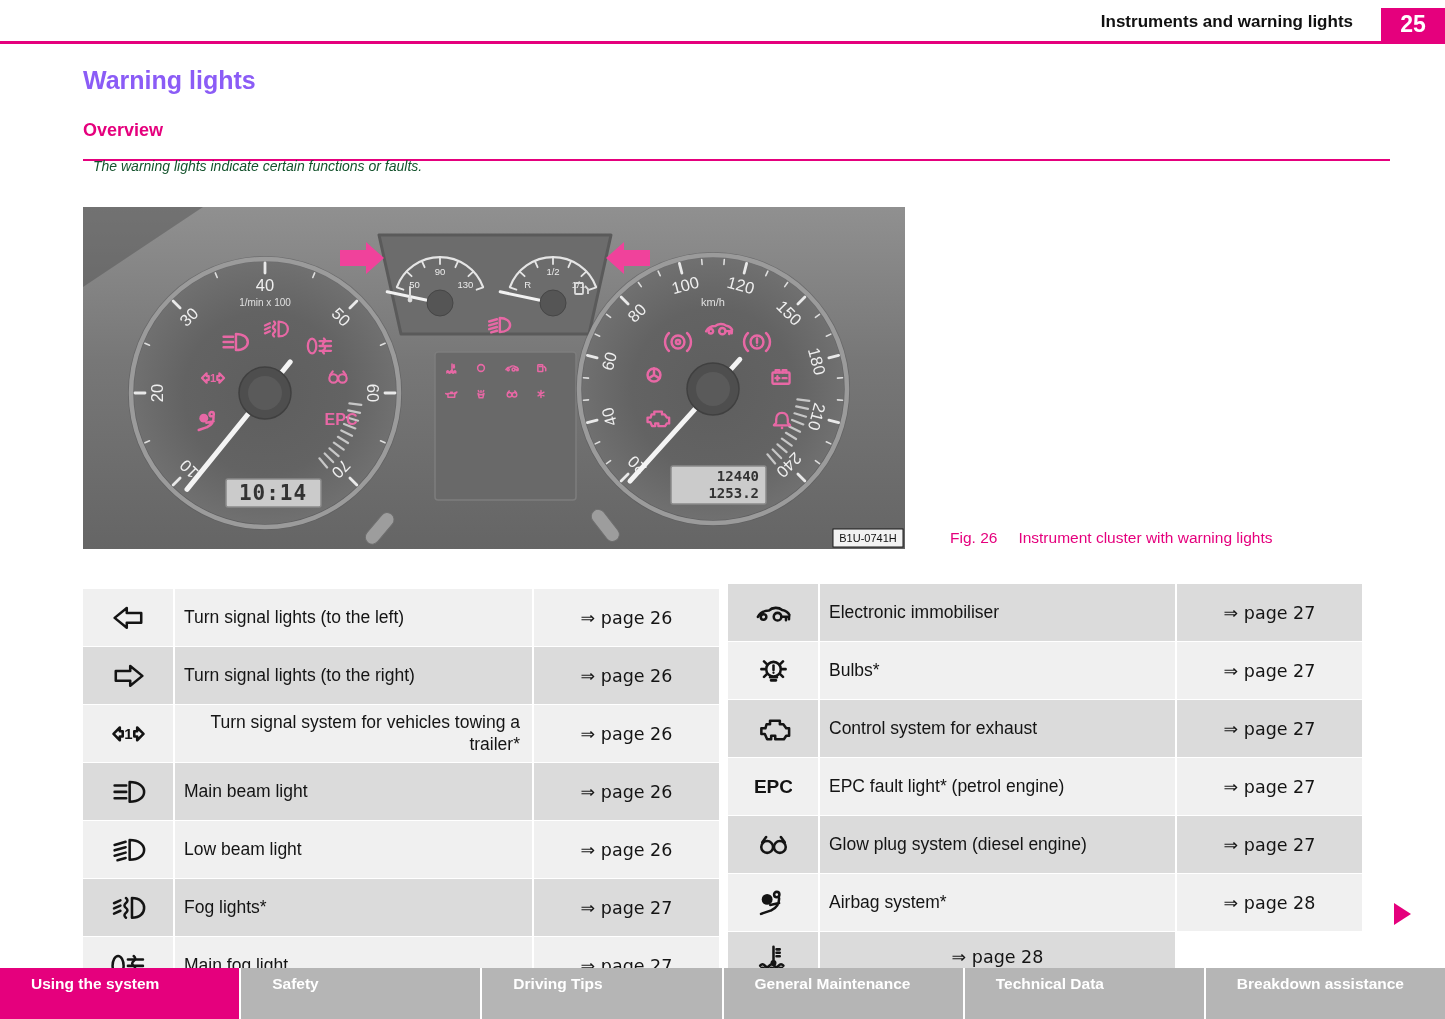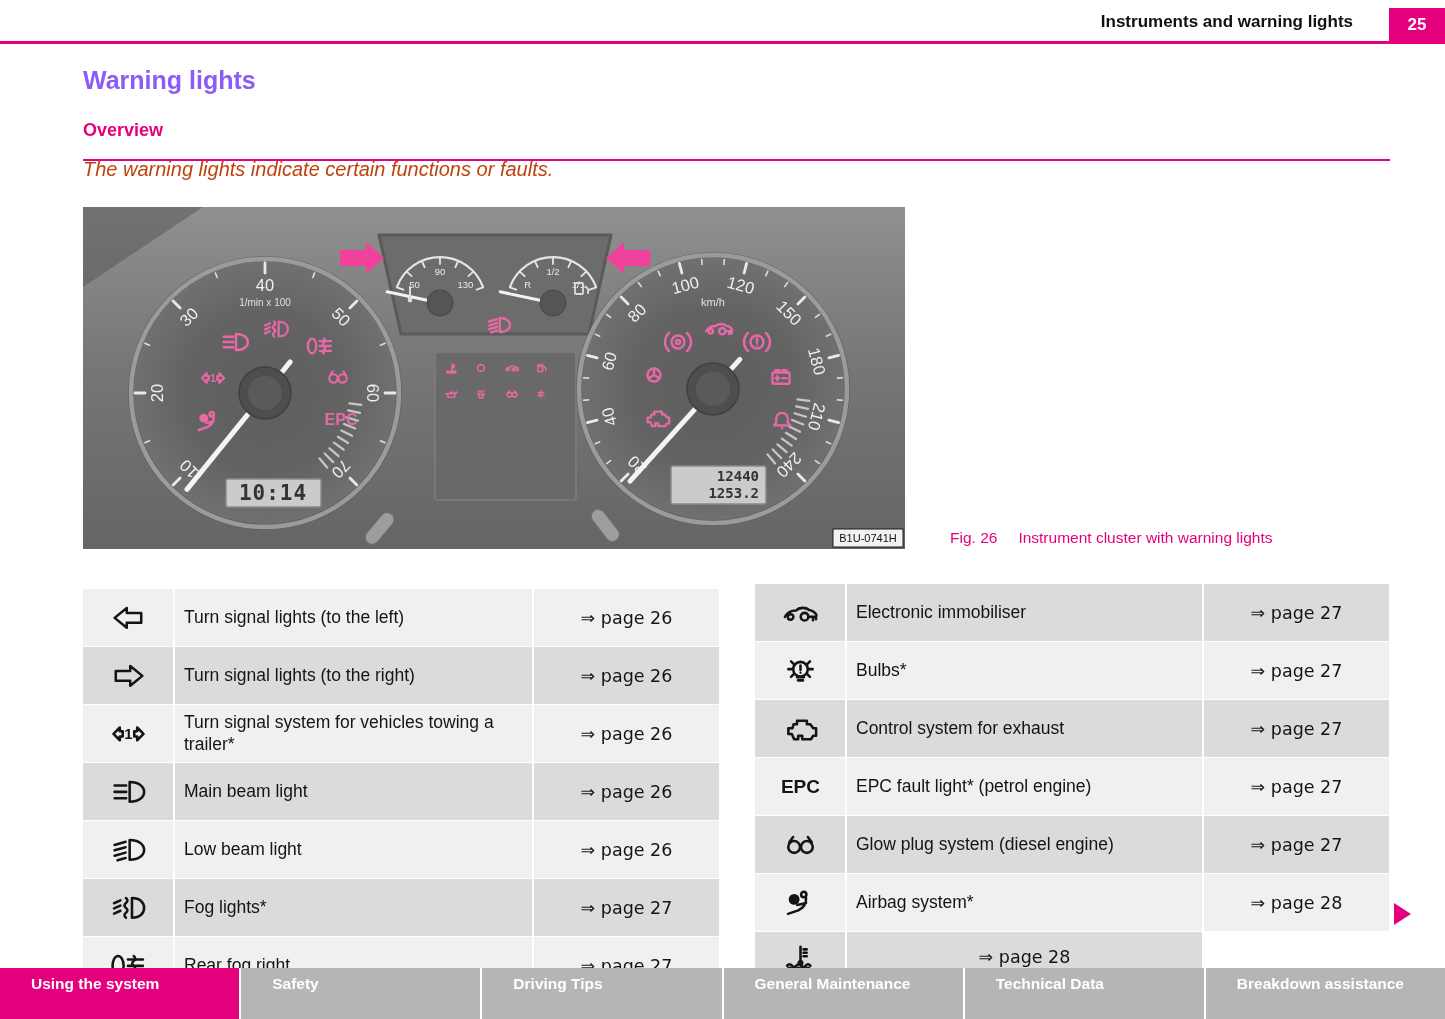--- a/index.html
+++ b/index.html
@@ -1,39 +1,39 @@
 <!DOCTYPE html>
 <html><head>
 <meta charset="utf-8">
 <style>
   html,body{margin:0;padding:0;background:#e9e9e9;}
   .page{position:relative;width:1445px;height:1019px;background:#ffffff;
         font-family:"Liberation Sans",sans-serif;overflow:hidden;margin:0 auto;}
   
   .hdr-title{position:absolute;top:12px;right:92px;font-size:17px;font-weight:bold;color:#111;}
-  .page-badge{position:absolute;top:8px;right:0;width:56px;height:33px;background:#e5007d;color:#fff;
-              font-size:17px;font-weight:bold;display:flex;align-items:center;justify-content:center;}
+  .page-badge{position:absolute;top:8px;right:0;width:64px;height:33px;background:#e5007d;color:#fff;
+              font-size:23px;font-weight:bold;display:flex;align-items:center;justify-content:center;}
   .top-rule{position:absolute;top:41px;left:0;width:100%;height:3px;background:#e5007d;}
   
   .title{position:absolute;top:66px;left:83px;margin:0;font-size:25px;font-weight:bold;color:#8b5cf6;}
   .section{position:absolute;top:120px;left:83px;right:55px;border-bottom:2px solid #e5007d;padding-bottom:18px;}
   .section h2{margin:0;font-size:18px;font-weight:bold;color:#e5007d;}
-  .intro{position:absolute;top:158px;left:83px;margin:0;font-size:20px;font-style:italic;color:#c2410c;}
+  .intro{position:absolute;top:158px;left:93px;margin:0;font-size:14px;font-style:italic;color:#14532d;}
   
   .cluster{position:absolute;left:83px;top:207px;width:822px;height:342px;}
   .caption{position:absolute;left:918px;top:529px;display:flex;gap:21px;color:#e5007d;
            font-size:15.5px;font-weight:normal;white-space:nowrap;margin-left:32px;}
   
   .wtable{position:absolute;}
   .wtable.left{left:83px;top:589px;width:636px;}
-  .wtable.right{left:755px;top:584px;width:587px;}
+  .wtable.right{left:728px;top:584px;width:587px;}
   .row{display:grid;margin-bottom:1px;column-gap:2px;}
   .left .row{grid-template-columns:90px 357px 185px;}
   .right .row{grid-template-columns:90px 355px 185px;}
-  .cell{min-height:49px;display:flex;align-items:center;}
+  .cell{min-height:49px;display:flex;align-items:center;text-align:right;}
   .cell.icon{justify-content:center;color:#141414;}
   .cell.label{padding:4px 12px 4px 9px;font-size:17.5px;color:#141414;line-height:1.22;}
   .cell.ref{justify-content:center;font-size:17.5px;color:#141414;
             font-family:"DejaVu Sans","Liberation Sans",sans-serif;cursor:pointer;}
   .left .row:nth-child(odd) .cell{background:#f0f0f0;}
   .left .row:nth-child(even) .cell{background:#dbdbdb;}
   .right .row:nth-child(odd) .cell{background:#dbdbdb;}
   .right .row:nth-child(even) .cell{background:#f0f0f0;}
   .cont-arrow{position:absolute;left:1394px;top:903px;width:0;height:0;
               border-top:11px solid transparent;border-bottom:11px solid transparent;
@@ -439,21 +439,21 @@
       <div class="row">
         <div class="cell icon">
           <svg viewBox="0 0 32 24" width="37" height="27.75" style="color:#141414" font-family="Liberation Sans" ,sans-serif="">
             <g fill="none" stroke="currentColor" stroke-width="2.2" stroke-linecap="round" stroke-linejoin="round">
               <ellipse cx="7" cy="12" rx="4.8" ry="8.5"></ellipse>
               <path d="M15.5 6.5 h13 M15.5 12 h13 M15.5 17.5 h13"></path>
               <path d="M20.5 3.5 q2.6 2.2 0 4.3 q-2.6 2.1 0 4.2 q2.6 2.1 0 4.2 q-2.6 2.1 0 4.3"></path>
             </g>
           </svg>
         </div>
-        <div class="cell label">Rear fog right</div>
+        <div class="cell label">Main fog light</div>
         <div class="cell ref">⇒ page 27</div>
       </div>
     </div>
   <div class="wtable right" id="table-right">
       <div class="row">
         <div class="cell icon">
           <svg viewBox="0 0 32 24" width="37" height="27.75" style="color:#141414" font-family="Liberation Sans" ,sans-serif="">
             <g fill="none" stroke="currentColor" stroke-width="2.2" stroke-linecap="round" stroke-linejoin="round">
               <path d="M2.5 15.5 c2.5 -4.5 6.5 -5.5 9.5 -5.5 c3 -3 8.5 -3 11.5 -0.5 c3 .5 5.3 2.3 6.3 4.3"></path>
               <path d="M5 15.5 a2.4 2.4 0 1 0 4.8 0 a2.4 2.4 0 1 0 -4.8 0"></path>

